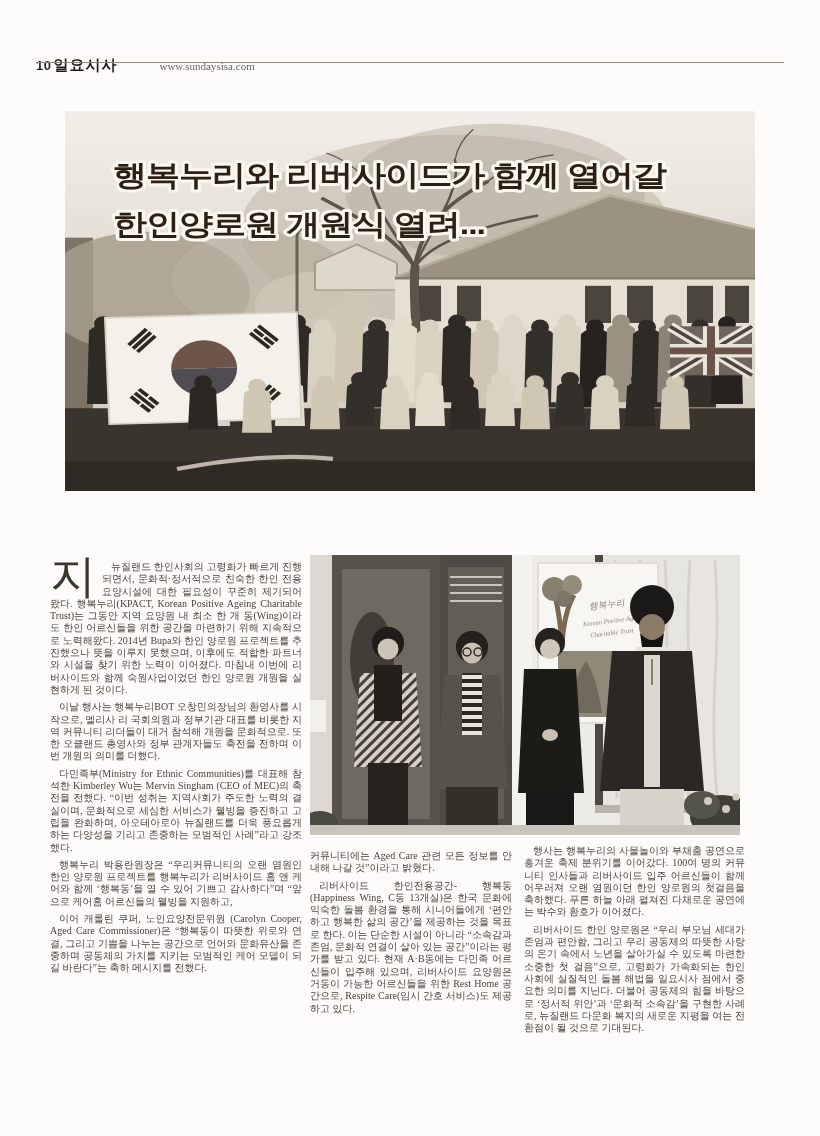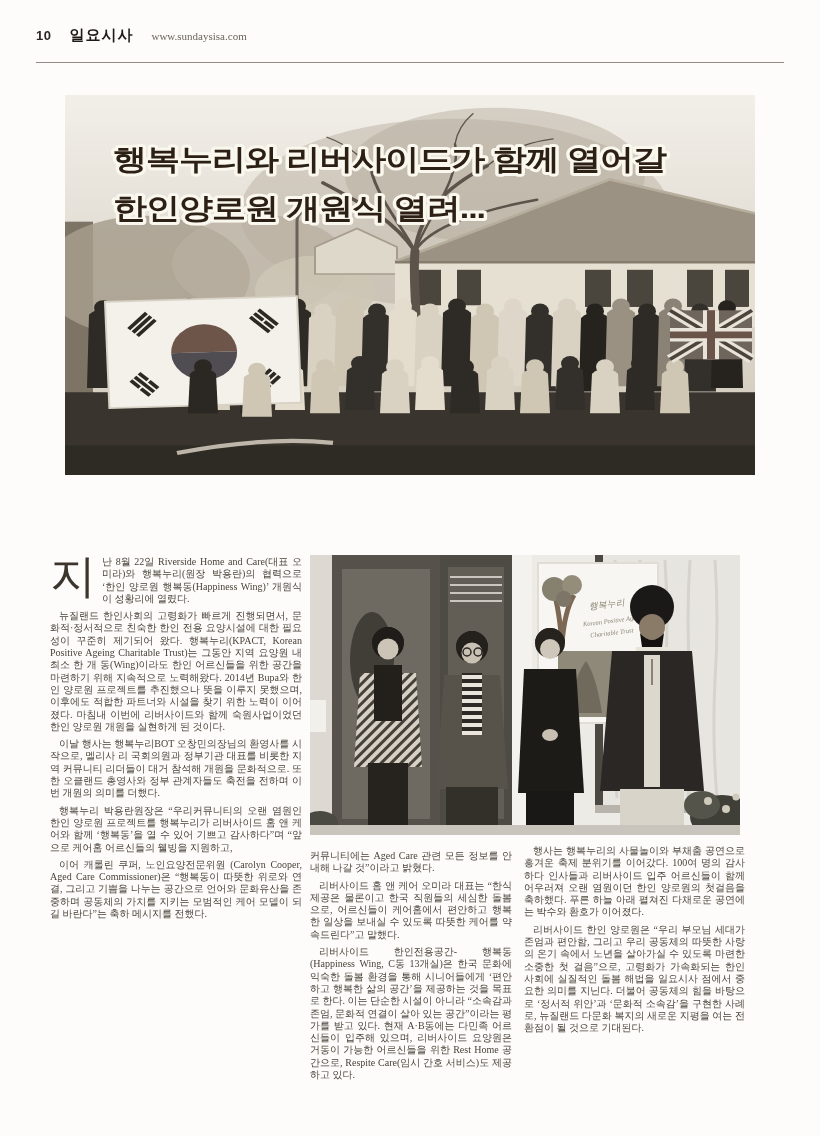--- a/index.html
+++ b/index.html
@@ -2,27 +2,27 @@
 <html><head>
 <meta charset="utf-8">
 <style>
   html,body{margin:0;padding:0;background:#e9e7e2;}
   .page{
     position:relative;width:820px;height:1136px;margin:0 auto;
     background:#fdfcfa;overflow:hidden;
     font-family:"Liberation Sans",sans-serif;color:#3a352f;
   }
   
-  .masthead{position:absolute;left:36px;top:26px;display:flex;align-items:baseline;gap:18px;}
+  .masthead{position:absolute;left:36px;top:56px;display:flex;align-items:baseline;gap:2px;}
   .pageno{font-size:13px;font-weight:bold;color:#2b2722;letter-spacing:.5px;}
   .brand{font-size:15px;font-weight:bold;color:#1e1b17;letter-spacing:1px;text-align:right;}
-  .site{font-family:"Liberation Serif",serif;font-size:11px;color:#6b655c;}
+  .site{font-family:"Liberation Serif",serif;font-size:11px;color:#6b655c;margin-left:40px;}
   .rule{position:absolute;left:36px;right:36px;top:62px;height:1px;background:#8f8b84;}
   
-  .photo1{position:absolute;left:65px;top:95px;width:690px;height:380px;}
+  .photo1{position:absolute;left:65px;top:111px;width:690px;height:380px;}
   .photo2{position:absolute;left:310px;top:555px;width:430px;height:280px;}
   .photo1 svg,.photo2 svg{display:block;width:100%;height:100%;}
   .hl{
     font-family:"Liberation Sans",sans-serif;font-weight:900;font-size:34px;
     letter-spacing:-1px;fill:#2c2015;stroke:#faf7ee;stroke-width:7px;
     paint-order:stroke;stroke-linejoin:round;
   }
   .bannertxt{font-family:"Liberation Serif",serif;font-style:italic;fill:#8c8572;}
   
   .col{position:absolute;font-family:"Liberation Serif",serif;font-size:10px;
@@ -197,23 +197,24 @@
       </g>
 
       <path d="M112,424 Q200,404 268,412" stroke="#d5cec0" stroke-width="5" fill="none" opacity=".85"></path>
 
       <text x="48" y="88" class="hl">행복누리와 리버사이드가 함께 열어갈</text>
       <text x="48" y="146" class="hl">한인양로원 개원식 열려...</text>
     </svg>
   </div>
 
   <div class="col col1">
-    <p class="noindent"><span class="dropcap">지</span><span>난 8월 22일 Riverside Home and Care(대표 오미라)와 행복누리(원장 박용란)의 협력으로 ‘한인 양로원 행복동(Happiness Wing)’ 개원식이 성황리에 열렸다.</span></p>
+    <p class="noindent"><span class="dropcap">지</span></p>
     <p>뉴질랜드 한인사회의 고령화가 빠르게 진행되면서, 문화적·정서적으로 친숙한 한인 전용 요양시설에 대한 필요성이 꾸준히 제기되어 왔다. 행복누리(KPACT, Korean Positive Ageing Charitable Trust)는 그동안 지역 요양원 내 최소 한 개 동(Wing)이라도 한인 어르신들을 위한 공간을 마련하기 위해 지속적으로 노력해왔다. 2014년 Bupa와 한인 양로원 프로젝트를 추진했으나 뜻을 이루지 못했으며, 이후에도 적합한 파트너와 시설을 찾기 위한 노력이 이어졌다. 마침내 이번에 리버사이드와 함께 숙원사업이었던 한인 양로원 개원을 실현하게 된 것이다.</p>
     <p>이날 행사는 행복누리BOT 오창민의장님의 환영사를 시작으로, 멜리사 리 국회의원과 정부기관 대표를 비롯한 지역 커뮤니티 리더들이 대거 참석해 개원을 문화적으로. 또한 오클랜드 총영사와 정부 관계자들도 축전을 전하며 이번 개원의 의미를 더했다.</p>
+    <p>다민족부(Ministry for Ethnic Communities)를 대표해 참석한 Kimberley Wu는 Mervin Singham (CEO of MEC)의 축전을 전했다. “이번 성취는 지역사회가 주도한 노력의 결실이며, 문화적으로 세심한 서비스가 웰빙을 증진하고 고립을 완화하며, 아오테아로아 뉴질랜드를 더욱 풍요롭게 하는 다양성을 기리고 존중하는 모범적인 사례”라고 강조했다.</p>
     <p>행복누리 박용란원장은 “우리커뮤니티의 오랜 염원인 한인 양로원 프로젝트를 행복누리가 리버사이드 홈 앤 케어와 함께 ‘행복동’을 열 수 있어 기쁘고 감사하다”며 “앞으로 케어홈 어르신들의 웰빙을 지원하고,</p>
     <p>이어 캐롤린 쿠퍼, 노인요양전문위원 (Carolyn Cooper, Aged Care Commissioner)은 “행복동이 따뜻한 위로와 연결, 그리고 기쁨을 나누는 공간으로 언어와 문화유산을 존중하며 공동체의 가치를 지키는 모범적인 케어 모델이 되길 바란다”는 축하 메시지를 전했다.</p>
   </div>
 
   <div class="photo2">
     <svg viewBox="0 0 430 280" preserveAspectRatio="none">
       <defs>
         <pattern id="diag" width="7" height="7" patternTransform="rotate(45)" patternUnits="userSpaceOnUse">
           <rect width="7" height="7" fill="#d7d1c5"></rect>
             <rect width="3" height="7" fill="#45403a"></rect>
@@ -316,22 +317,21 @@
           <circle cx="416" cy="254" r="4" fill="#cfcabb"></circle>
         <circle cx="426" cy="242" r="3.5" fill="#cfcabb"></circle>
         <ellipse cx="10" cy="268" rx="18" ry="12" fill="#4a4a42"></ellipse>
       </g>
       <rect x="0" y="270" width="430" height="10" fill="#c9c5bd"></rect>
     </svg>
   </div>
 
   <div class="col col2">
     <p class="noindent">커뮤니티에는 Aged Care 관련 모든 정보를 안내해 나갈 것”이라고 밝혔다.</p>
-    <p>리버사이드 홈 앤 케어 오미라 대표는 “한식 제공은 물론이고 한국 직원들의 세심한 돌봄으로, 어르신들이 케어홈에서 편안하고 행복한 일상을 보내실 수 있도록 따뜻한 케어를 약속드린다”고 말했다.</p>
     <p>리버사이드 한인전용공간- 행복동(Happiness Wing, C동 13개실)은 한국 문화에 익숙한 돌봄 환경을 통해 시니어들에게 ‘편안하고 행복한 삶의 공간’을 제공하는 것을 목표로 한다. 이는 단순한 시설이 아니라 “소속감과 존엄, 문화적 연결이 살아 있는 공간”이라는 평가를 받고 있다. 현재 A·B동에는 다민족 어르신들이 입주해 있으며, 리버사이드 요양원은 거동이 가능한 어르신들을 위한 Rest Home 공간으로, Respite Care(임시 간호 서비스)도 제공하고 있다.</p>
   </div>
 
   <div class="col col3">
-    <p>행사는 행복누리의 사물놀이와 부채춤 공연으로 흥겨운 축제 분위기를 이어갔다. 100여 명의 감사하다 인사들과 리버사이드 입주 어르신들이 함께 어우러져 오랜 염원이던 한인 양로원의 첫걸음을 축하했다. 푸른 하늘 아래 펼쳐진 다채로운 공연에는 박수와 환호가 이어졌다.</p>
+    <p>행사는 행복누리의 사물놀이와 부채춤 공연으로 흥겨운 축제 분위기를 이어갔다. 100여 명의 커뮤니티 인사들과 리버사이드 입주 어르신들이 함께 어우러져 오랜 염원이던 한인 양로원의 첫걸음을 축하했다. 푸른 하늘 아래 펼쳐진 다채로운 공연에는 박수와 환호가 이어졌다.</p>
     <p>리버사이드 한인 양로원은 “우리 부모님 세대가 존엄과 편안함, 그리고 우리 공동체의 따뜻한 사랑의 온기 속에서 노년을 살아가실 수 있도록 마련한 소중한 첫 걸음”으로, 고령화가 가속화되는 한인 사회에 실질적인 돌봄 해법을 일요시사 점에서 중요한 의미를 지닌다. 더불어 공동체의 힘을 바탕으로 ‘정서적 위안’과 ‘문화적 소속감’을 구현한 사례로, 뉴질랜드 다문화 복지의 새로운 지평을 여는 전환점이 될 것으로 기대된다.</p>
   </div>
 
 </div>
 
 </body></html>

